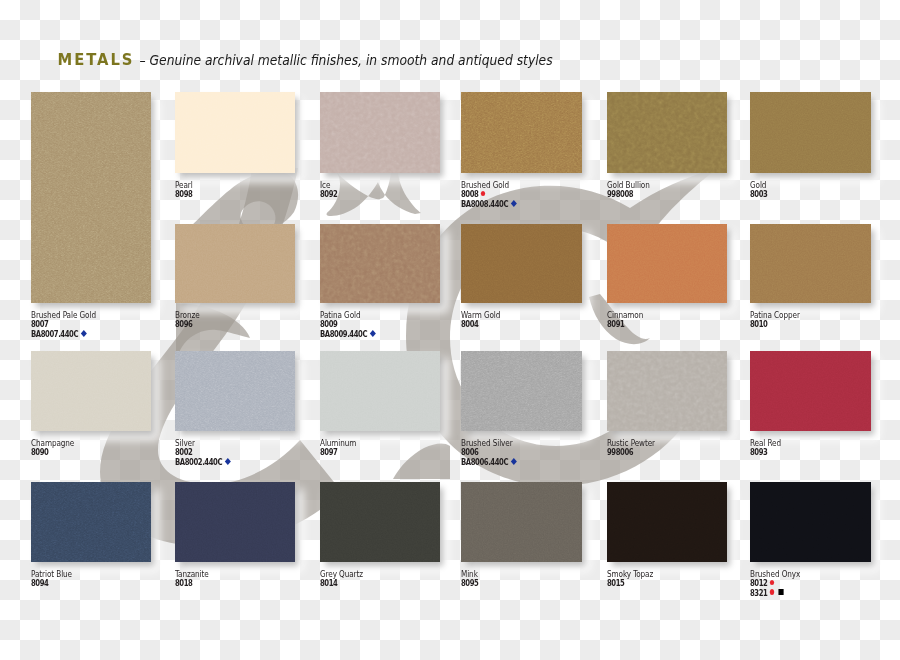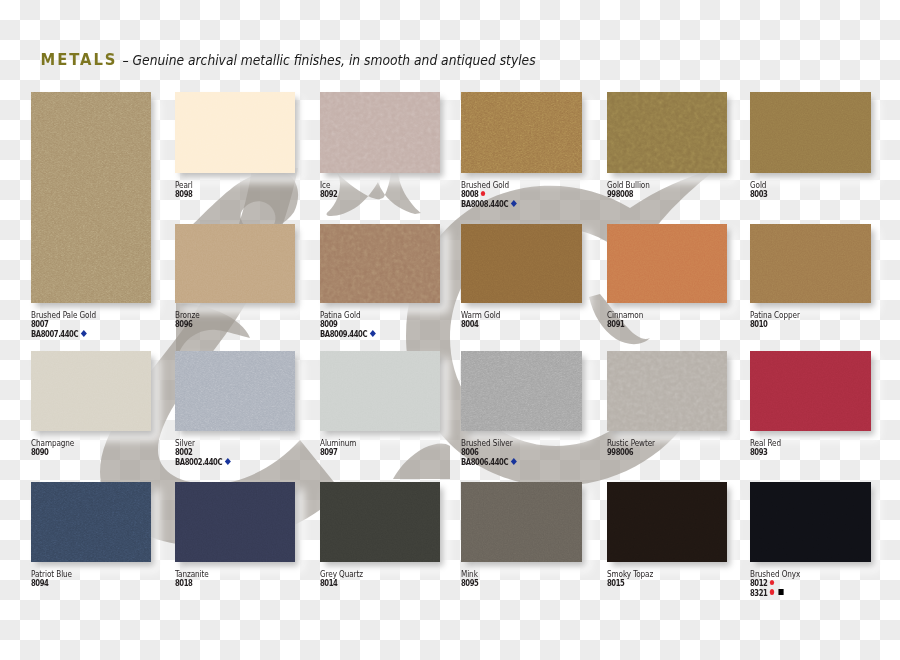--- a/index.html
+++ b/index.html
@@ -82,21 +82,21 @@
            C 584 227 612 240 632 262
            C 652 226 684 194 718 168 Z"></path>
 
   <path d="M 600 294 C 610 306 620 320 628 328 C 636 337 644 341 650 338
            C 642 346 628 346 616 339 C 602 330 593 314 589 297 Z"></path>
 
   <path d="M 393 479 C 400 466 411 455 424 448 C 435 443 444 442 450 446
            L 450 479 Z"></path>
 </g>
 </svg>
-<div id="title"><span class="kw" style="color: rgb(125, 118, 32);">METALS</span><span class="sub">– Genuine archival metallic finishes, in smooth and antiqued styles</span></div>
+<div id="title"><span class="kw" style="color: rgb(125, 118, 32); margin-left: 17px;">METALS</span><span class="sub">– Genuine archival metallic finishes, in smooth and antiqued styles</span></div>
 <div class="sw tex-brushed" style="left: 31px; top: 92px; width: 120px; height: 211px; background-color: rgb(168, 146, 109);">
     <svg class="tx" xmlns="http://www.w3.org/2000/svg">
       <filter id="fb0" x="0" y="0" width="100%" height="100%">
         <feTurbulence type="fractalNoise" baseFrequency="0.55 1.4" numOctaves="4" seed="0" stitchTiles="stitch"></feTurbulence>
         <feColorMatrix type="saturate" values="0"></feColorMatrix>
         <feComponentTransfer>
           <feFuncA type="linear" slope="0.42"></feFuncA>
         </feComponentTransfer>
       </filter>
       <rect width="100%" height="100%" filter="url(#fb0)" opacity="0.95"></rect>

